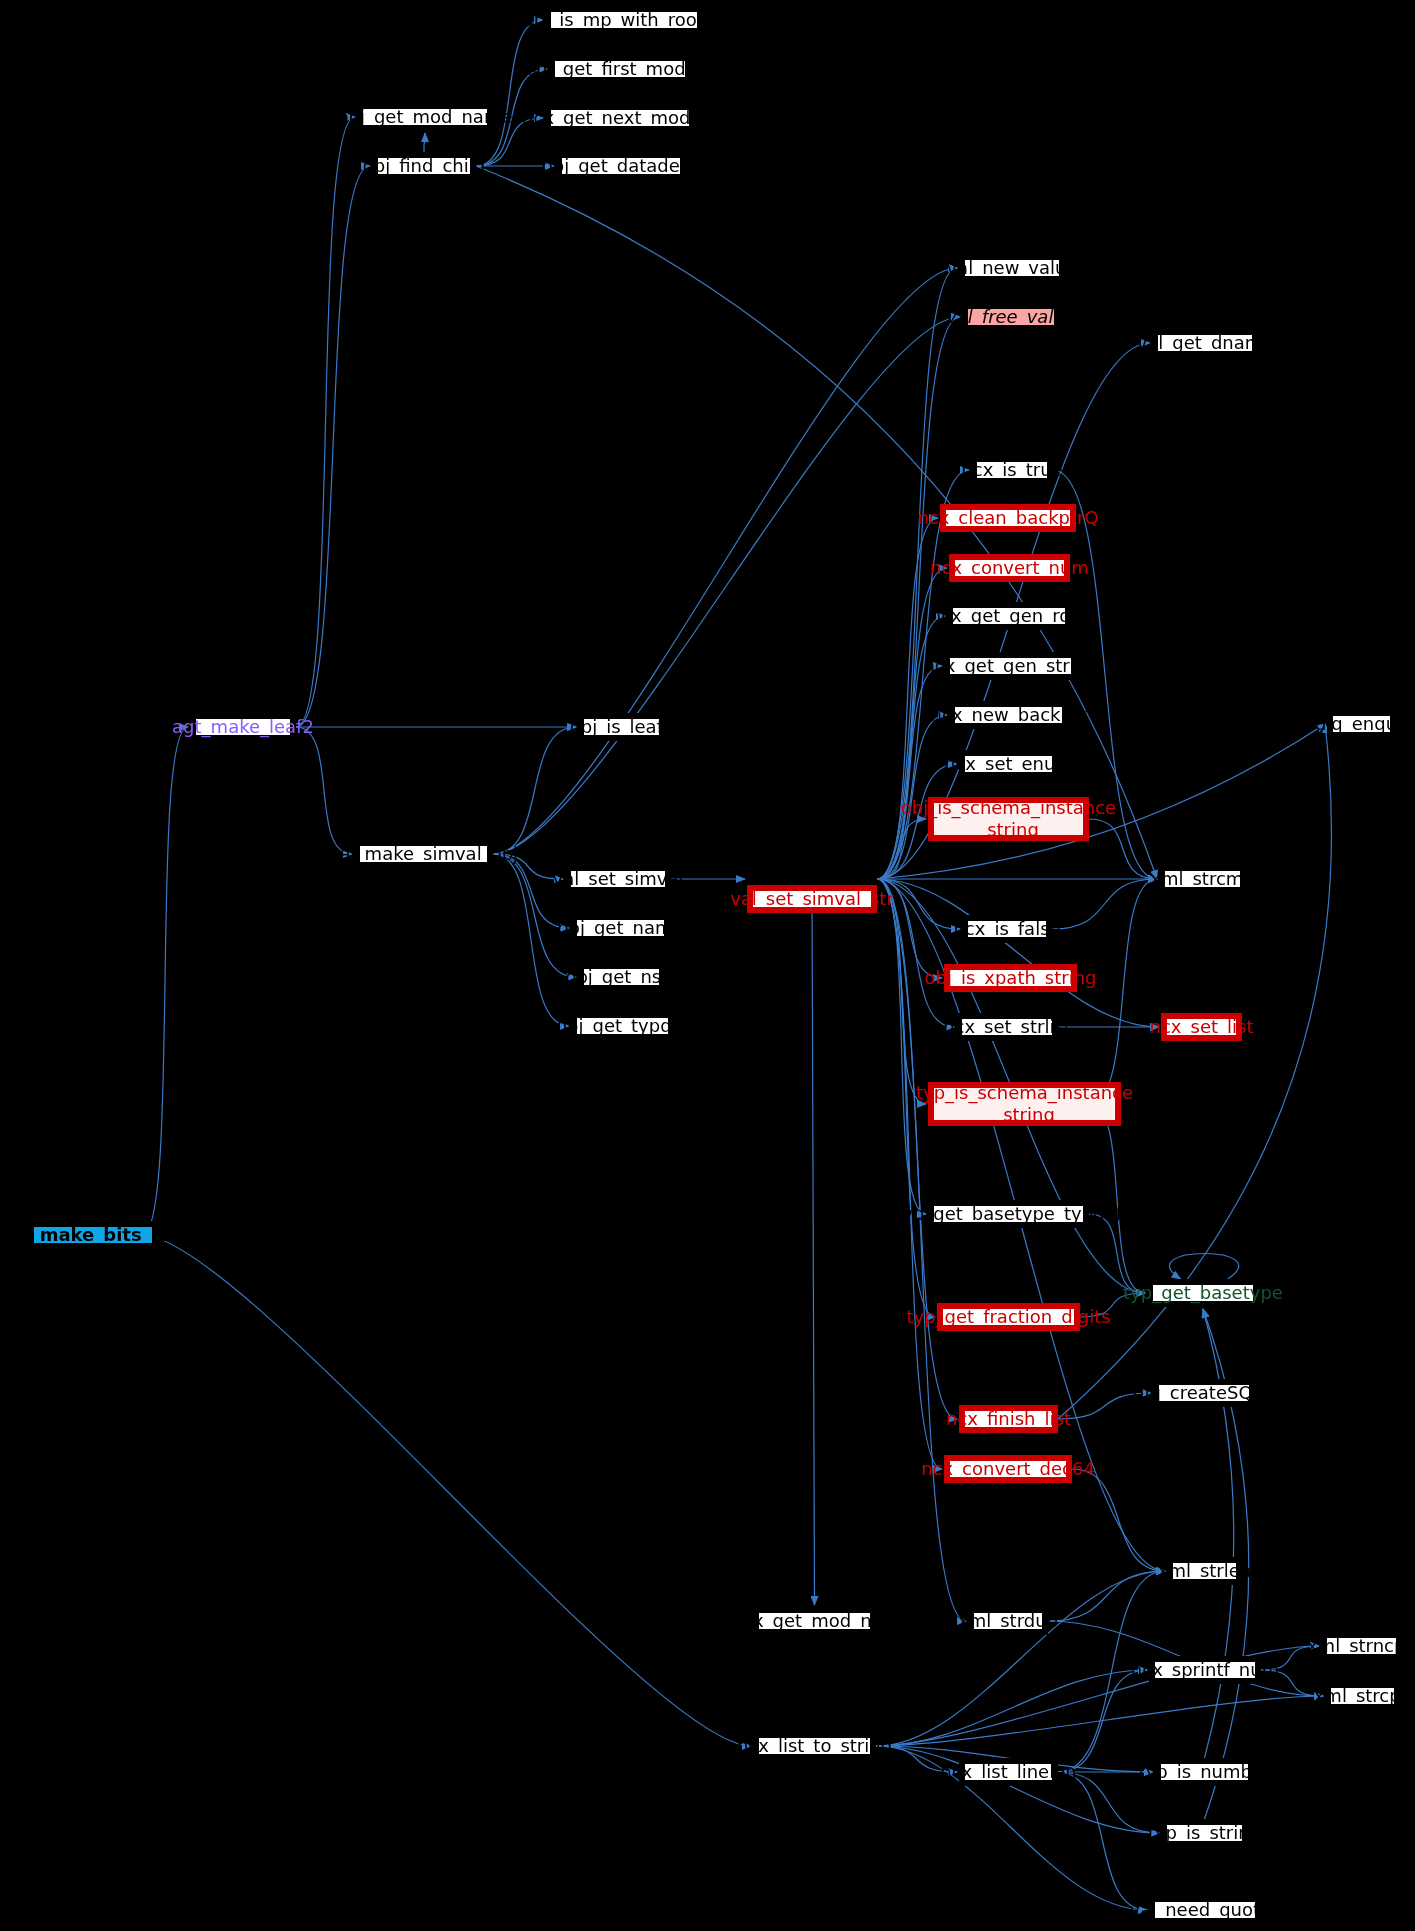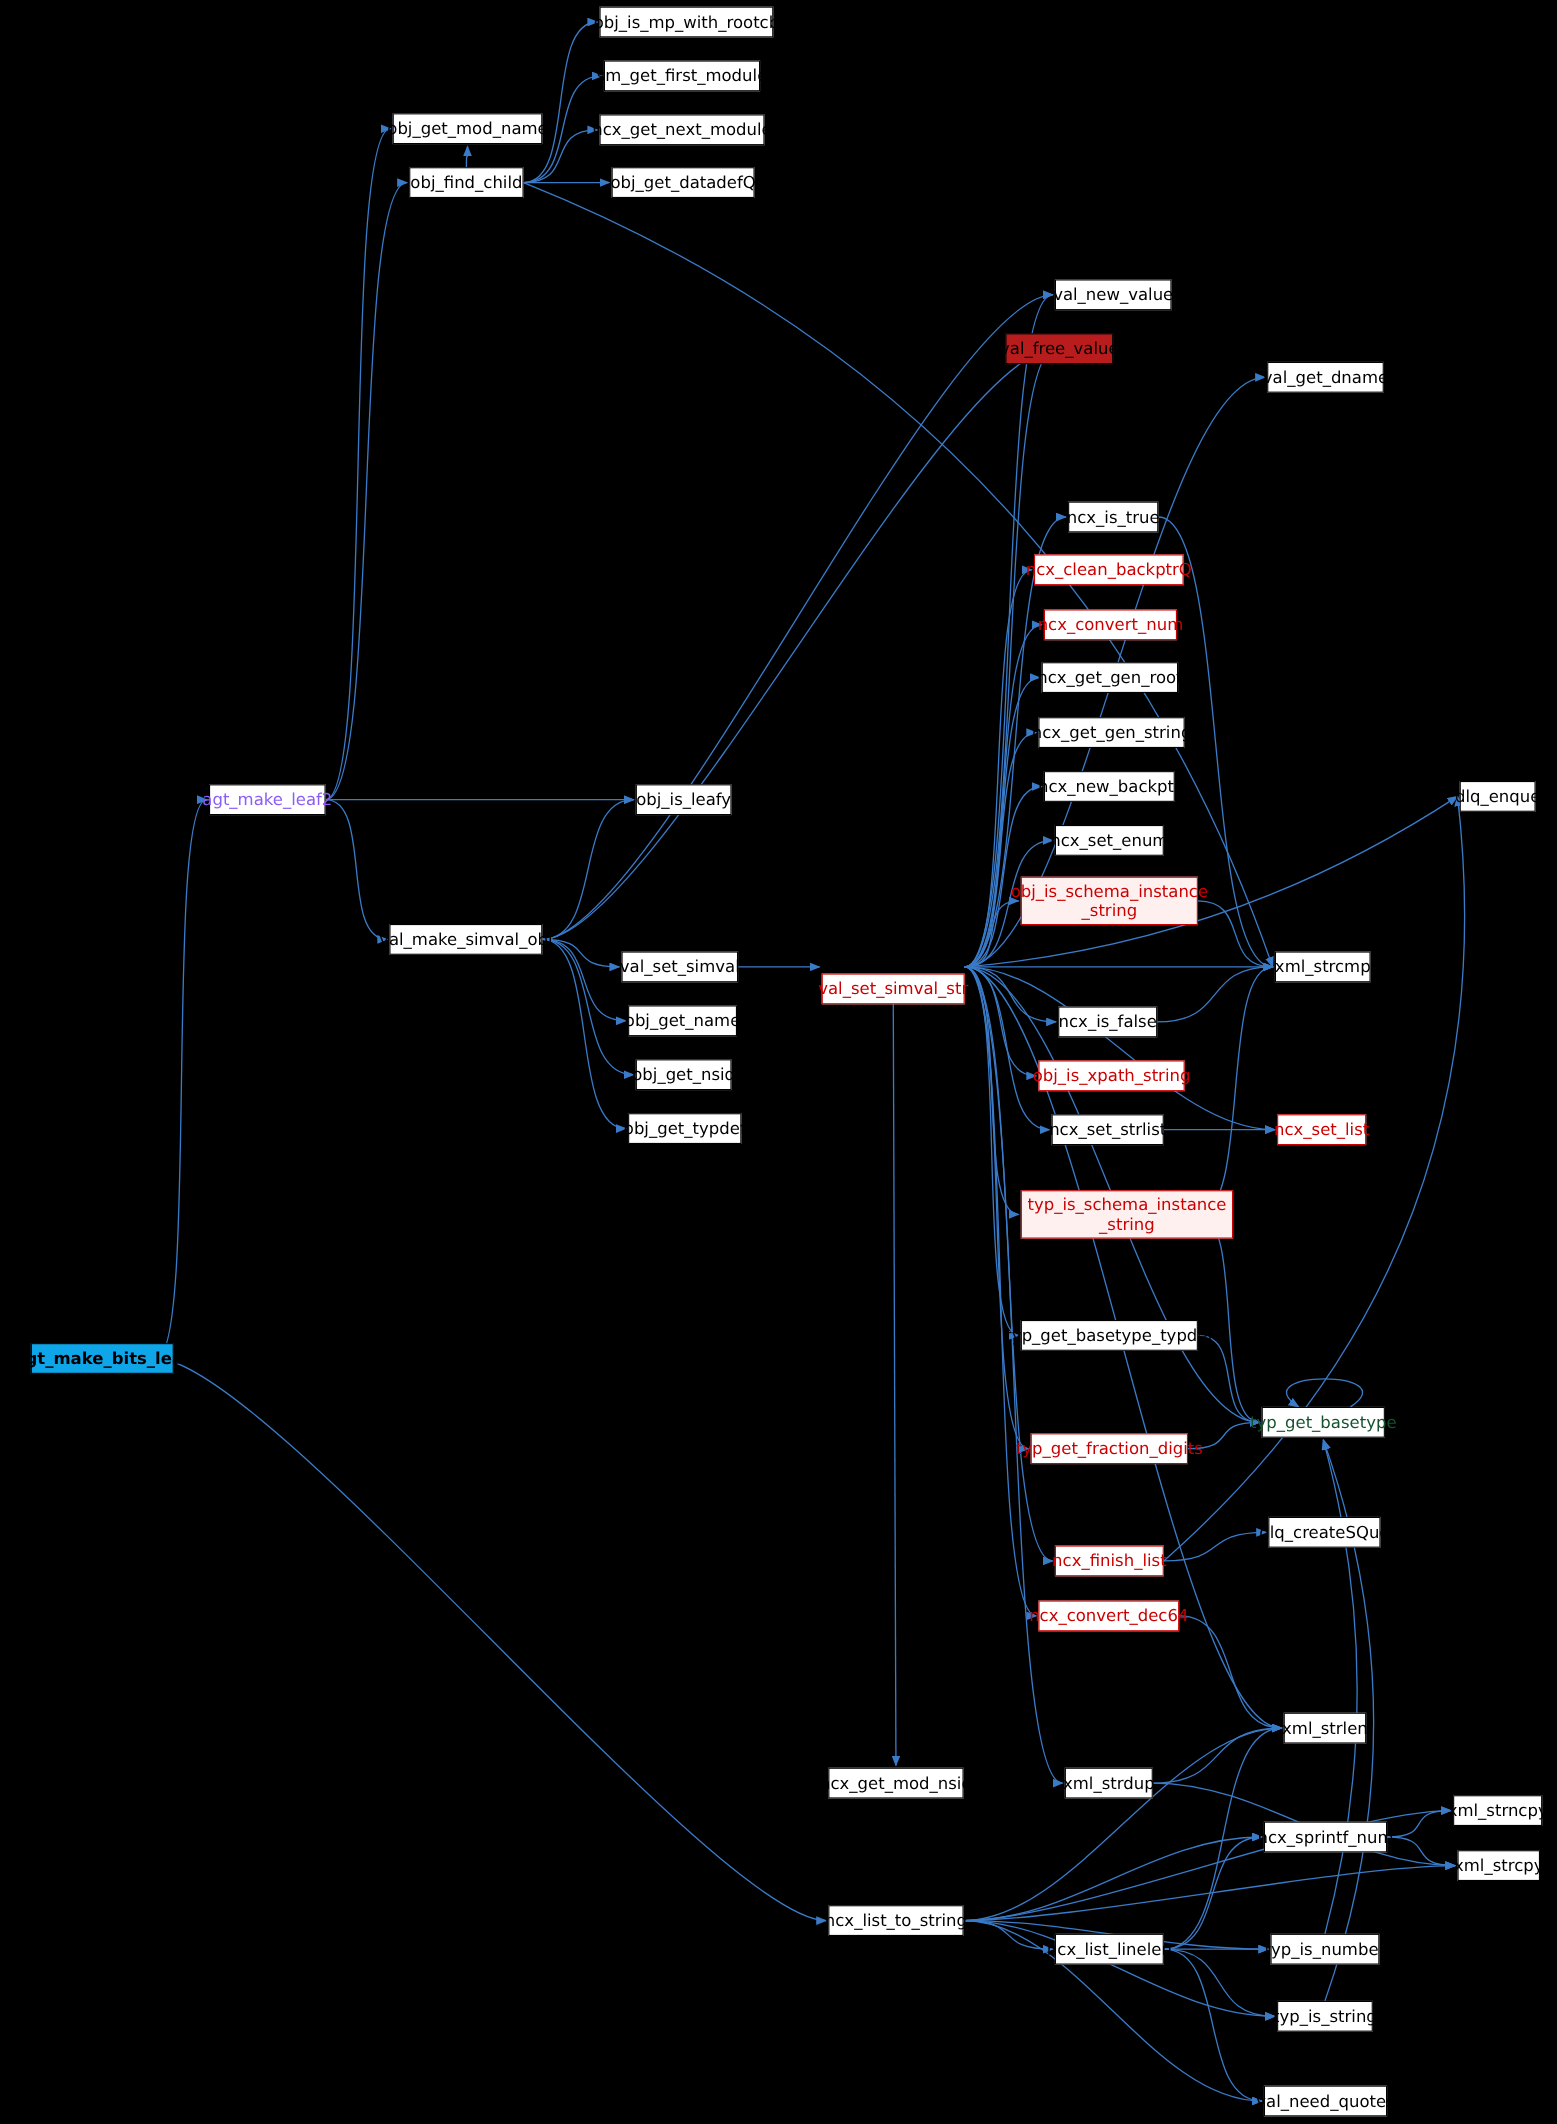--- a/index.html
+++ b/index.html
@@ -20,25 +20,25 @@
     left: 0; top: 0;
     width: 1415px;
     height: 1931px;
   }
   .node {
     position: absolute;
     display: flex;
     align-items: center;
     justify-content: center;
     text-align: center;
-    font-size: 15px;
+    font-size: 18px;
     line-height: 1.2;
     white-space: pre-line;
     box-sizing: border-box;
-    border: 1px solid #be185d;
+    border: 6px solid #be185d;
     background: #ffffff;
     color: #000000;
     cursor: pointer;
     padding: 0 2px;
   }
 </style>
 </head>
 <body>
 
 <div id="canvas" style="background: rgb(0, 0, 0);">
@@ -129,21 +129,21 @@
       </g>
   </svg>
   <div id="node-layer">
       <div class="node" style="left: 545px; top: 6px; width: 158px; height: 28px; background: rgb(255, 255, 255); border-color: rgb(0, 0, 0); color: rgb(0, 0, 0);">obj_is_mp_with_rootcb</div>
       <div class="node" style="left: 549px; top: 55px; width: 142px; height: 28px; background: rgb(255, 255, 255); border-color: rgb(0, 0, 0); color: rgb(0, 0, 0);">sm_get_first_module</div>
       <div class="node" style="left: 357px; top: 103px; width: 136px; height: 28px; background: rgb(255, 255, 255); border-color: rgb(0, 0, 0); color: rgb(0, 0, 0);">obj_get_mod_name</div>
       <div class="node" style="left: 545px; top: 104px; width: 150px; height: 28px; background: rgb(255, 255, 255); border-color: rgb(0, 0, 0); color: rgb(0, 0, 0);">ncx_get_next_module</div>
       <div class="node" style="left: 372px; top: 152px; width: 104px; height: 28px; background: rgb(255, 255, 255); border-color: rgb(0, 0, 0); color: rgb(0, 0, 0);">obj_find_child</div>
       <div class="node" style="left: 556px; top: 152px; width: 130px; height: 28px; background: rgb(255, 255, 255); border-color: rgb(0, 0, 0); color: rgb(0, 0, 0);">obj_get_datadefQ</div>
       <div class="node" style="left: 959px; top: 254px; width: 106px; height: 28px; background: rgb(255, 255, 255); border-color: rgb(0, 0, 0); color: rgb(0, 0, 0);">val_new_value</div>
-      <div class="node" style="left: 914px; top: 303px; width: 98px; height: 28px; background: #b91c1c; border-color: rgb(0, 0, 0); color: rgb(0, 0, 0);">val_free_value</div>
+      <div class="node" style="left: 962px; top: 303px; width: 98px; height: 28px; background: #fca5a5; border-color: rgb(0, 0, 0); color: rgb(0, 0, 0); font-style: italic;">val_free_value</div>
       <div class="node" style="left: 1152px; top: 329px; width: 106px; height: 28px; background: rgb(255, 255, 255); border-color: rgb(0, 0, 0); color: rgb(0, 0, 0);">val_get_dname</div>
       <div class="node" style="left: 971px; top: 456px; width: 82px; height: 28px; background: rgb(255, 255, 255); border-color: rgb(0, 0, 0); color: rgb(0, 0, 0);">ncx_is_true</div>
       <div class="node" style="left: 940px; top: 504px; width: 136px; height: 28px; background: rgb(255, 255, 255); border-color: rgb(204, 0, 0); color: rgb(204, 0, 0);">ncx_clean_backptrQ</div>
       <div class="node" style="left: 949px; top: 554px; width: 121px; height: 28px; background: rgb(255, 255, 255); border-color: rgb(204, 0, 0); color: rgb(204, 0, 0);">ncx_convert_num</div>
       <div class="node" style="left: 947px; top: 602px; width: 124px; height: 28px; background: rgb(255, 255, 255); border-color: rgb(0, 0, 0); color: rgb(0, 0, 0);">ncx_get_gen_root</div>
       <div class="node" style="left: 944px; top: 652px; width: 133px; height: 28px; background: rgb(255, 255, 255); border-color: rgb(0, 0, 0); color: rgb(0, 0, 0);">ncx_get_gen_string</div>
       <div class="node" style="left: 949px; top: 701px; width: 119px; height: 28px; background: rgb(255, 255, 255); border-color: rgb(0, 0, 0); color: rgb(0, 0, 0);">ncx_new_backptr</div>
       <div class="node" style="left: 959px; top: 750px; width: 99px; height: 28px; background: rgb(255, 255, 255); border-color: rgb(0, 0, 0); color: rgb(0, 0, 0);">ncx_set_enum</div>
       <div class="node" style="left: 928px; top: 797px; width: 161px; height: 44px; background: rgb(255, 240, 240); border-color: rgb(204, 0, 0); color: rgb(204, 0, 0);">obj_is_schema_instance
 _string</div>

